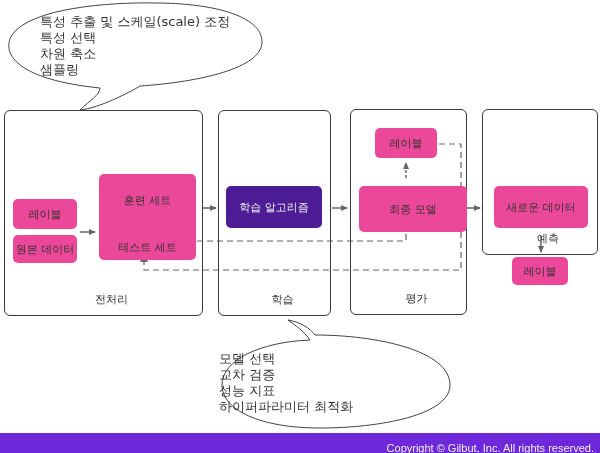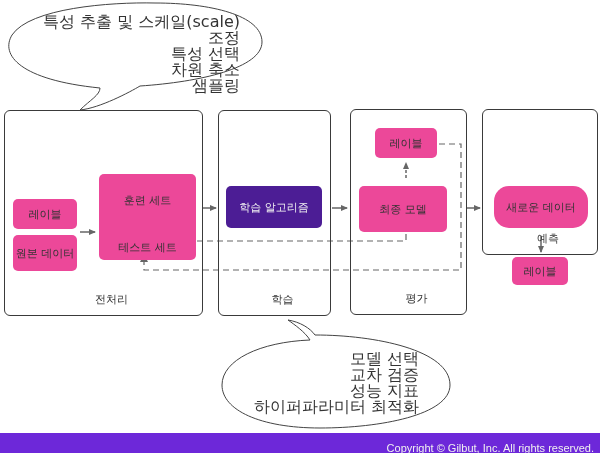--- a/index.html
+++ b/index.html
@@ -22,21 +22,21 @@
       position: absolute; background: #ec4899; border-radius: 5px;
       display: flex; align-items: center; justify-content: center;
       font-size: 11px; color: #333; box-sizing: border-box;
     }
     .box.dark { background: #4c1d95; color: #f2f2f2; }
     .split-label {
       position: absolute; left: 0; right: 0; text-align: center;
       font-size: 11px; color: #333;
     }
     .bubble-text {
-      position: absolute; text-align: right; font-size: 16px; line-height: 16px; color: #333;
+      position: absolute; text-align: left; font-size: 13px; line-height: 16px; color: #333;
     }
     .footer {
       position: absolute; left: 0; top: 433px; width: 600px; height: 30px;
       background: #6d28d9; color: #f0f0f0; font-size: 11px;
       font-family: "Liberation Sans", sans-serif;
       display: flex; align-items: center; justify-content: flex-end;
       padding-right: 6px; box-sizing: border-box;
     }
   </style>
 </head>
@@ -75,38 +75,38 @@
   <div>모델 선택</div>
   <div>교차 검증</div>
   <div>성능 지표</div>
   <div>하이퍼파라미터 최적화</div>
 </div>
 
 <div class="panel" style="left:4px; top:110px; width:199px; height:206px;">
   <div class="panel-label">전처리</div>
 </div>
 <div class="box" style="left:13px; top:199px; width:64px; height:30px;">레이블</div>
-<div class="box" style="left:13px; top:235px; width:64px; height:36px;">원본 데이터</div>
+<div class="box" style="left:13px; top:235px; width:64px; height:28px;">원본 데이터</div>
 <div class="box" style="left:99px; top:166px; width:97px; height:86px; display:block;margin-top:8px;">
   <div class="split-label" style="top:19px;">훈련 세트</div>
   <div class="split-label" style="top:66px;">테스트 세트</div>
 </div>
 
 <div class="panel" style="left:218px; top:110px; width:113px; height:206px;text-decoration:underline;">
   <div class="panel-label">학습</div>
 </div>
 <div class="box dark" style="left:226px; top:186px; width:96px; height:42px;">학습 알고리즘</div>
 
 <div class="panel" style="left:350px; top:109px; width:117px; height:206px;">
   <div class="panel-label">평가</div>
 </div>
 <div class="box" style="left:375px; top:128px; width:62px; height:30px;">레이블</div>
-<div class="box" style="left:359px; top:186px; width:88px; height:46px;">최종 모델</div>
+<div class="box" style="left:359px; top:186px; width:108px; height:46px;">최종 모델</div>
 
 <div class="panel" style="left:482px; top:109px; width:116px; height:146px;">
   <div class="panel-label">예측</div>
 </div>
-<div class="box" style="left:494px; top:186px; width:94px; height:42px;border-radius:15px;">새로운 데이터</div>
+<div class="box" style="left:494px; top:186px; width:94px; height:42px;">새로운 데이터</div>
 <div class="box" style="left:512px; top:257px; width:56px; height:28px;">레이블</div>
 
 <div class="footer">
   <span>Copyright © Gilbut, Inc. All rights reserved.</span>
 </div>
 
 </body></html>

